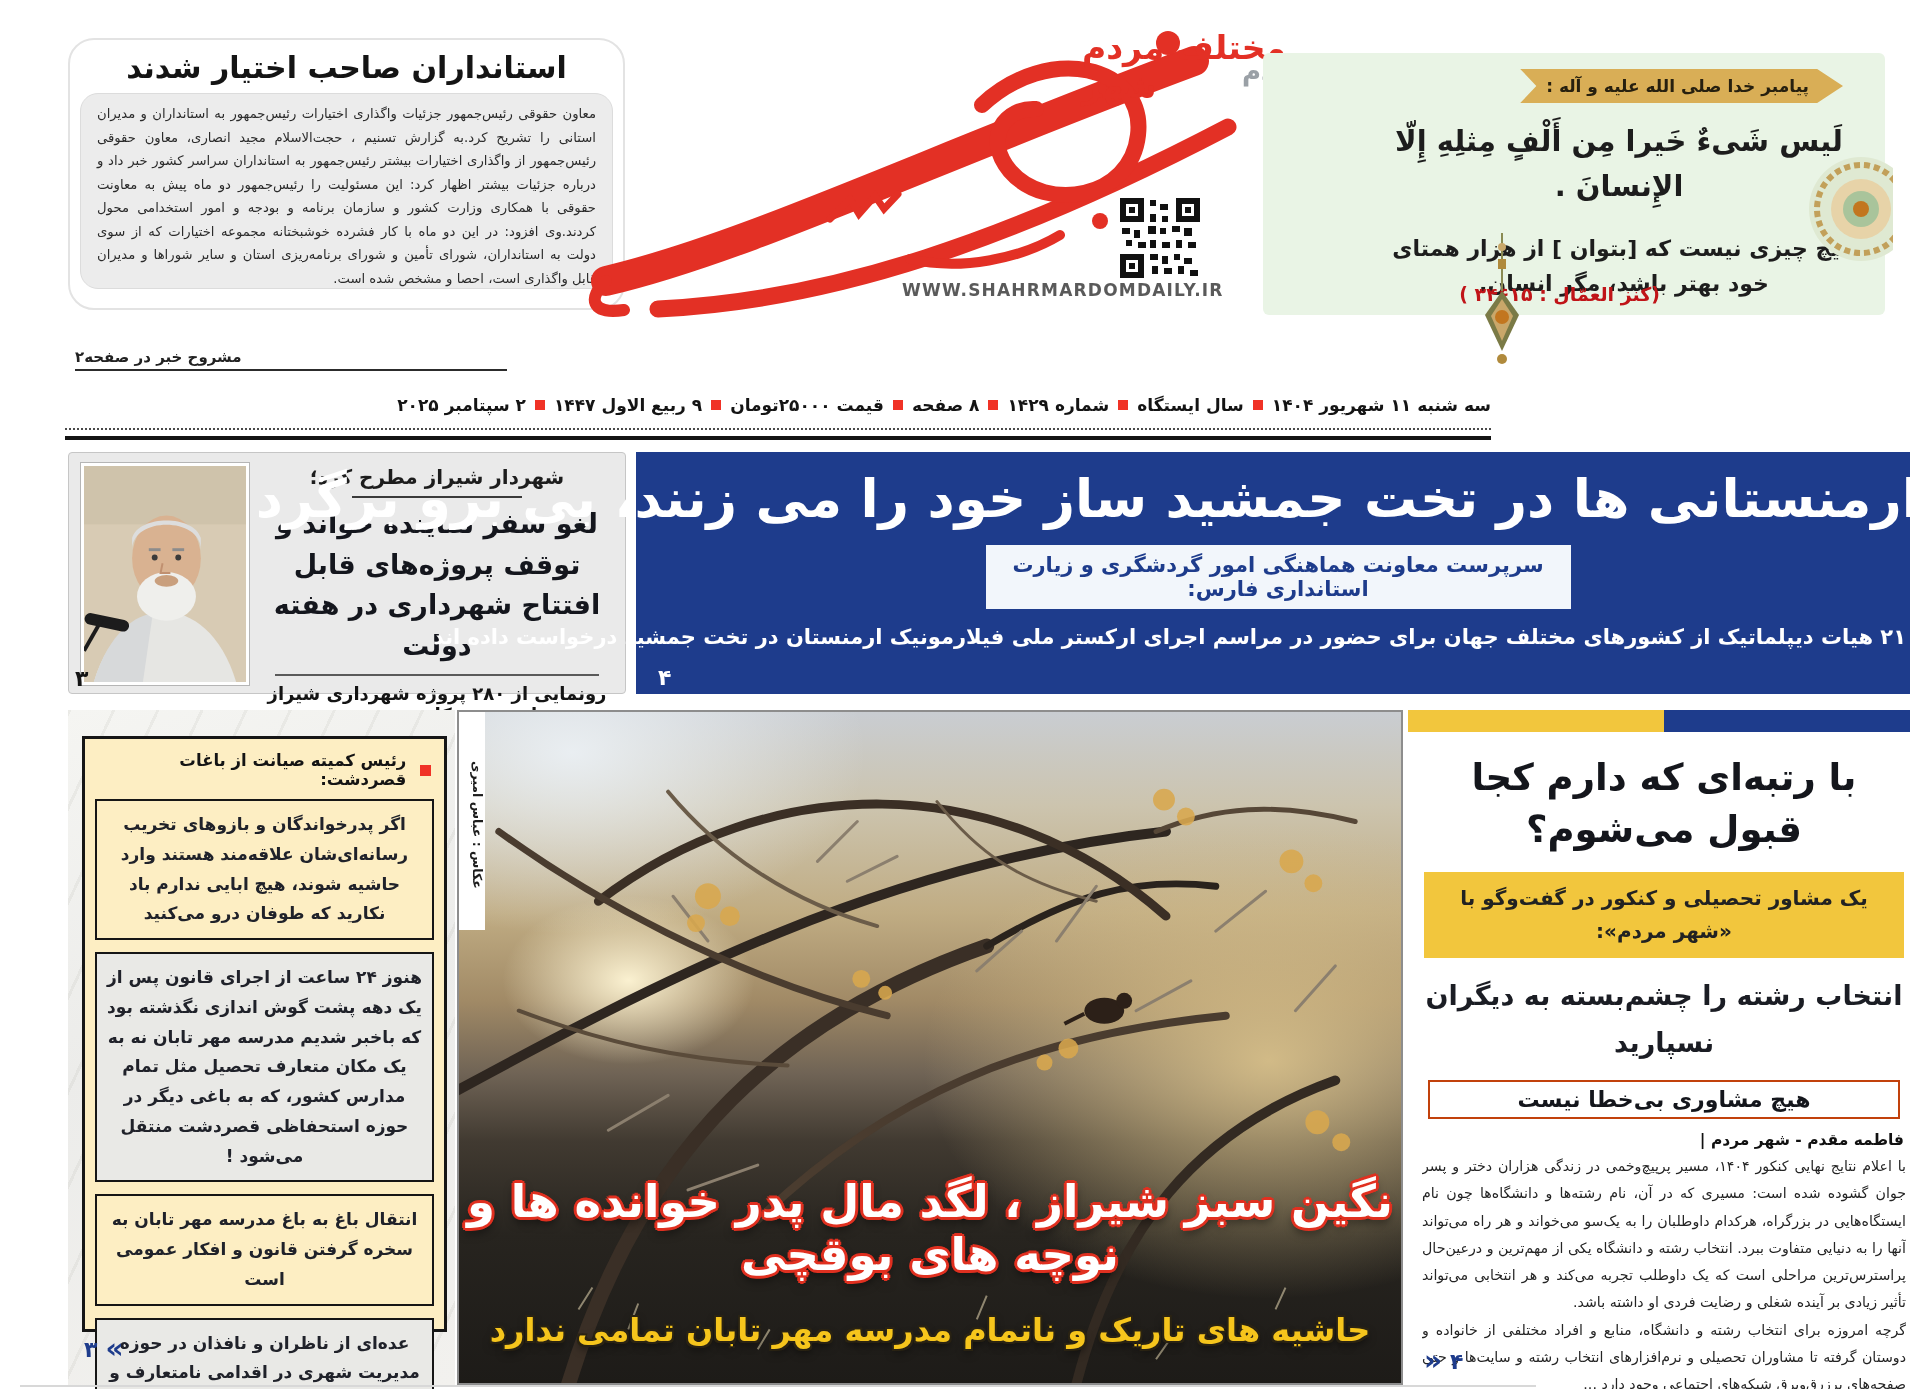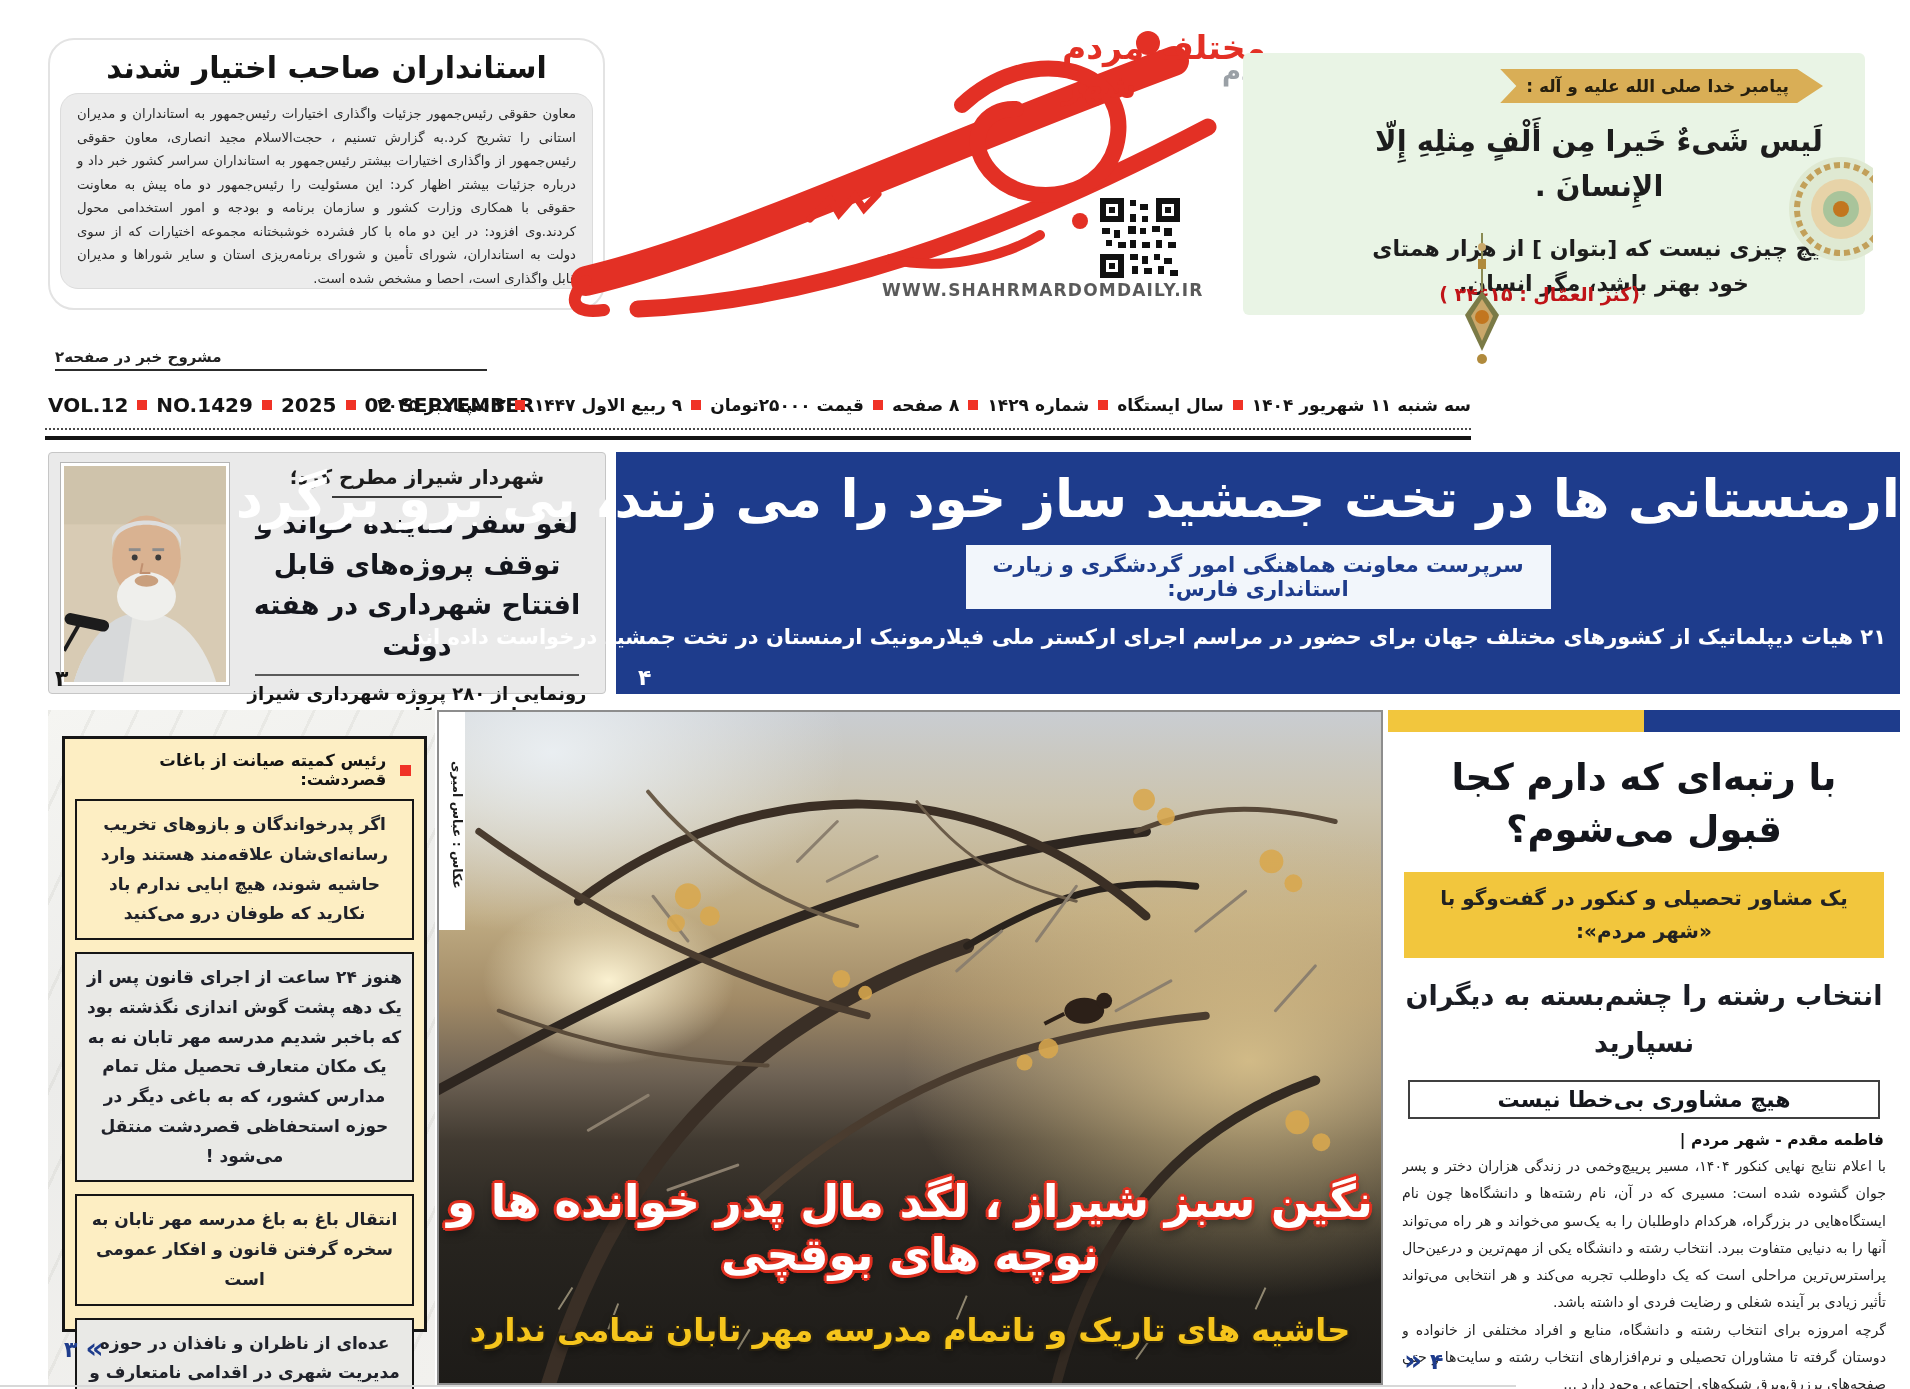--- a/index.html
+++ b/index.html
@@ -1,17 +1,17 @@
 <!DOCTYPE html>
 <html lang="fa"><head>
 <meta charset="utf-8">
 <style>
   * { margin:0; padding:0; box-sizing:border-box; }
   body { width:1910px; height:1389px; background:#fff; font-family:"DejaVu Sans", sans-serif; overflow:hidden; }
-  #page { position:relative; width:1516px; height:1389px; background:#fff; }
+  #page { position:relative; width:1516px; height:1389px; background:#fff;margin-left:20px; }
 
   
   .tl-article { position:absolute; left:48px; top:38px; width:557px; height:272px;
     border:2px solid #e3e3e3; border-radius:26px; background:#fff; padding:6px 10px; direction:rtl; }
   .tl-title { font-size:30px; font-weight:bold; color:#141414; text-align:center; margin:4px 0 8px; }
   .tl-body-box { background:#ececec; border:1px solid #dcdcdc; border-radius:18px; padding:8px 16px;
     height:196px; overflow:hidden; }
   .tl-body { font-size:13.2px; line-height:1.78; color:#2b2b2b; text-align:justify; white-space:pre-line; }
   .tl-more { position:absolute; left:55px; top:348px; width:432px; border-bottom:2px solid #2c2c2c;
     direction:rtl; text-align:left; font-size:15px; font-weight:bold; color:#222; padding-bottom:3px; }
@@ -104,21 +104,21 @@
   
   .kcol { position:absolute; left:1388px; top:710px; width:512px; height:675px; background:#fff; direction:rtl; }
   .kbar { display:flex; height:22px; }
   .kbar .b1 { flex:1; background:#1e3c8c; }
   .kbar .b2 { flex:1; background:#f2c63d; }
   .kinner { padding:10px 14px 0; }
   .ktitle { font-size:37px; font-weight:bold; color:#14161c; text-align:center; line-height:1.4; margin-top:10px; }
   .kkicker { background:#f2c63d; margin:16px 2px 0; padding:10px 8px; font-size:20px; font-weight:bold; color:#222;
     text-align:center; line-height:1.65; }
   .ksub { font-size:27px; font-weight:bold; color:#1b1d24; text-align:center; line-height:1.75; margin-top:14px; }
-  .kquote { border:2px solid #404040; margin:14px 6px 0; padding:5px 4px; font-size:22px; font-weight:bold; color:#14161c; text-align:center; }
+  .kquote { border:2px solid #c2410c; margin:14px 6px 0; padding:5px 4px; font-size:22px; font-weight:bold; color:#14161c; text-align:center; }
   .kbyline { font-size:15.5px; font-weight:bold; color:#111; margin:12px 2px 4px; }
   .kbody { font-size:14.2px; line-height:1.92; color:#242424; text-align:justify; white-space:pre-line; height:320px; overflow:hidden; }
   .kmarker { position:absolute; left:16px; bottom:10px; display:flex; align-items:center; gap:8px; font-weight:bold; color:#1e3c8c; }
 
   .footer-rule { position:absolute; left:0; right:0; bottom:2px; border-top:2px solid #d8d8d8; }
 </style>
 </head>
 <body>
 
 <div id="page">
@@ -207,29 +207,20 @@
       <line x1="23" y1="0" x2="23" y2="58" stroke="#8a8a52" stroke-width="2"></line>
       <circle cx="23" cy="14" r="4" fill="#c9a76a"></circle>
       <rect x="19" y="26" width="8" height="10" fill="#b08a3c"></rect>
       <path d="M23,58 L40,82 L23,118 L6,82 Z" fill="#7a7a46"></path>
       <path d="M23,66 L34,83 L23,108 L12,83 Z" fill="#c9a76a"></path>
       <circle cx="23" cy="84" r="7" fill="#c2761f"></circle>
       <circle cx="23" cy="126" r="5" fill="#b08a3c"></circle>
     </svg>
   </div>
 
-  <div class="dateline-left">
-    <span>VOL.12</span>
-      <span class="sq"></span>
-    <span>NO.1429</span>
-      <span class="sq"></span>
-    <span>2025</span>
-      <span class="sq"></span>
-    <span>02 SEPYEMBER</span>
-  </div>
   <div class="dateline-right">
     <span>سه شنبه ۱۱ شهریور ۱۴۰۴</span>
       <span class="sq"></span>
     <span>سال ایستگاه</span>
       <span class="sq"></span>
     <span>شماره ۱۴۲۹</span>
       <span class="sq"></span>
     <span>۸ صفحه</span>
       <span class="sq"></span>
     <span>قیمت ۲۵۰۰۰تومان</span>

